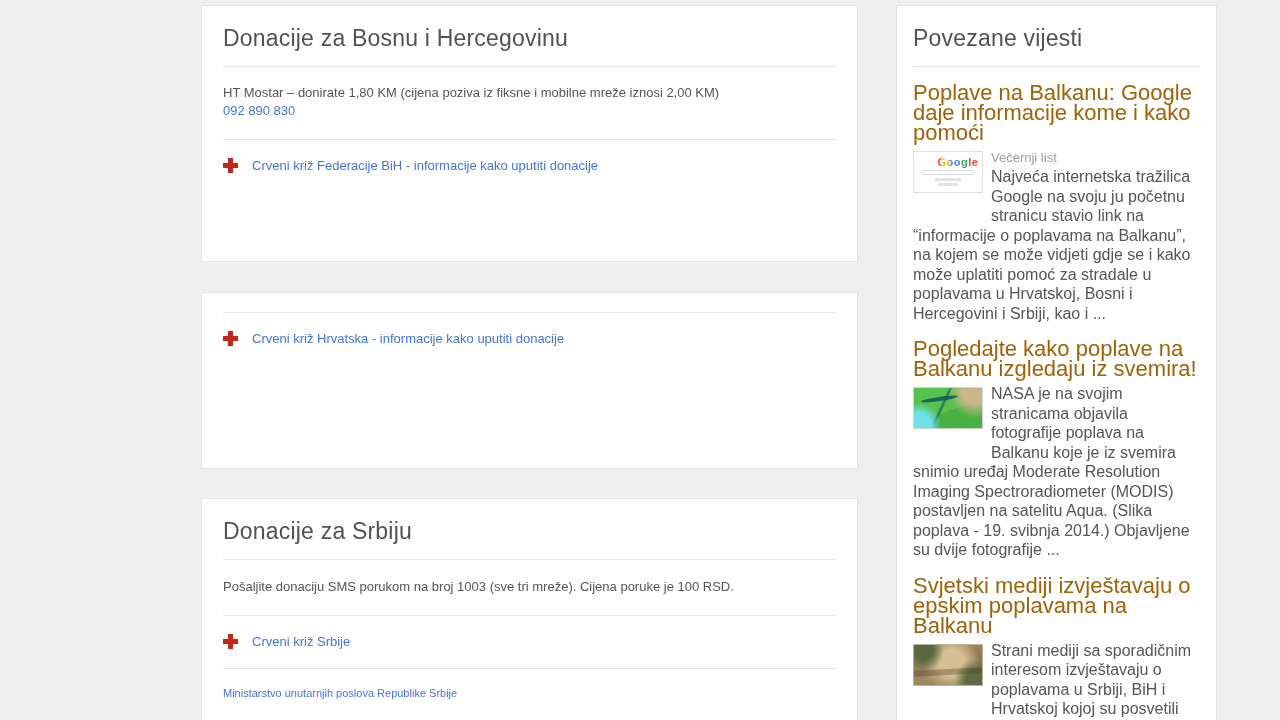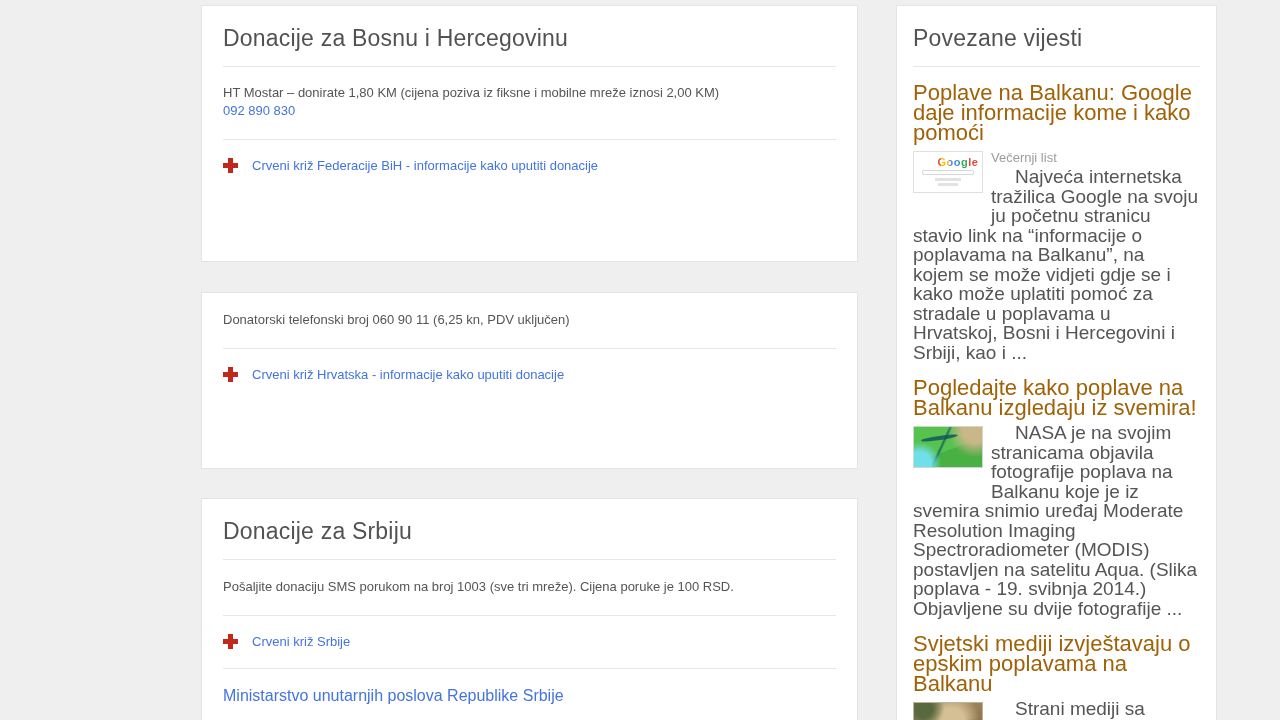--- a/index.html
+++ b/index.html
@@ -60,21 +60,21 @@
     flex: 0 0 15px;
   }
   .cross-icon::before, .cross-icon::after {
     content: "";
     position: absolute;
     background: #c0281c;
   }
   .cross-icon::before { left: 0;  top: 5px; width: 15px; height: 5px; }
   .cross-icon::after  { left: 5px; top: 0;  width: 5px;  height: 15px; }
 
-  .ministry-row { padding-top: 18px; font-size: 16px; }
+  .ministry-row { padding-top: 18px; font-size: 11px; }
 
   
   .news-item { margin-top: 16px; }
   .news-headline {
     display: block;
     font-size: 22px;
     line-height: 20px;
     color: #a16207;
     margin-bottom: 5px;
     cursor: pointer;
@@ -87,24 +87,23 @@
     overflow: hidden;
     position: relative;
   }
   .news-source {
     display: block;
     color: #9c9c9c;
     font-size: 13px;
     line-height: 19px;
   }
   .news-snippet {
-    font-size: 19px;
+    font-size: 16px;
     line-height: 19.5px;
     color: #555;
-    margin-left: 24px;
   }
 
   
   .thumb-google {
     background: #ffffff;
     border: 1px solid #e0e0e0;
     text-align: center;
   }
   .glogo {
     display: inline-block;
@@ -185,21 +184,20 @@
       <div class="rule"></div>
       <div class="cross-row">
         <span class="cross-icon"></span>
         <a class="link-blue">Crveni križ Federacije BiH - informacije kako uputiti donacije</a>
       </div>
     </div>
   </section>
 
   <section class="card" id="card-hr">
     <div class="card-inner">
-      <p class="body-line">Donatorski telefonski broj 060 90 11 (6,25 kn, PDV uključen)</p>
       <div class="rule"></div>
       <div class="cross-row">
         <span class="cross-icon"></span>
         <a class="link-blue">Crveni križ Hrvatska - informacije kako uputiti donacije</a>
       </div>
     </div>
   </section>
 
   <section class="card" id="card-rs">
     <div class="card-inner">

